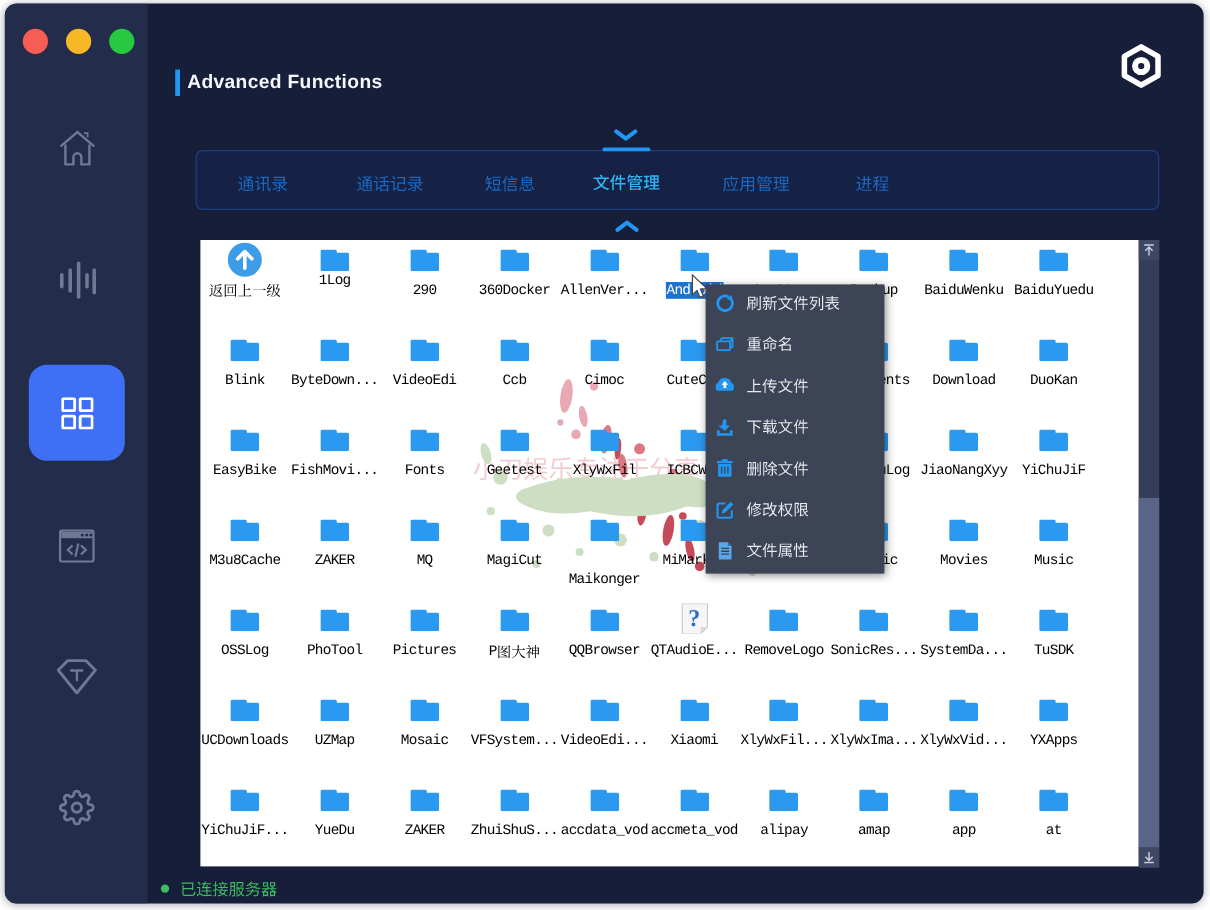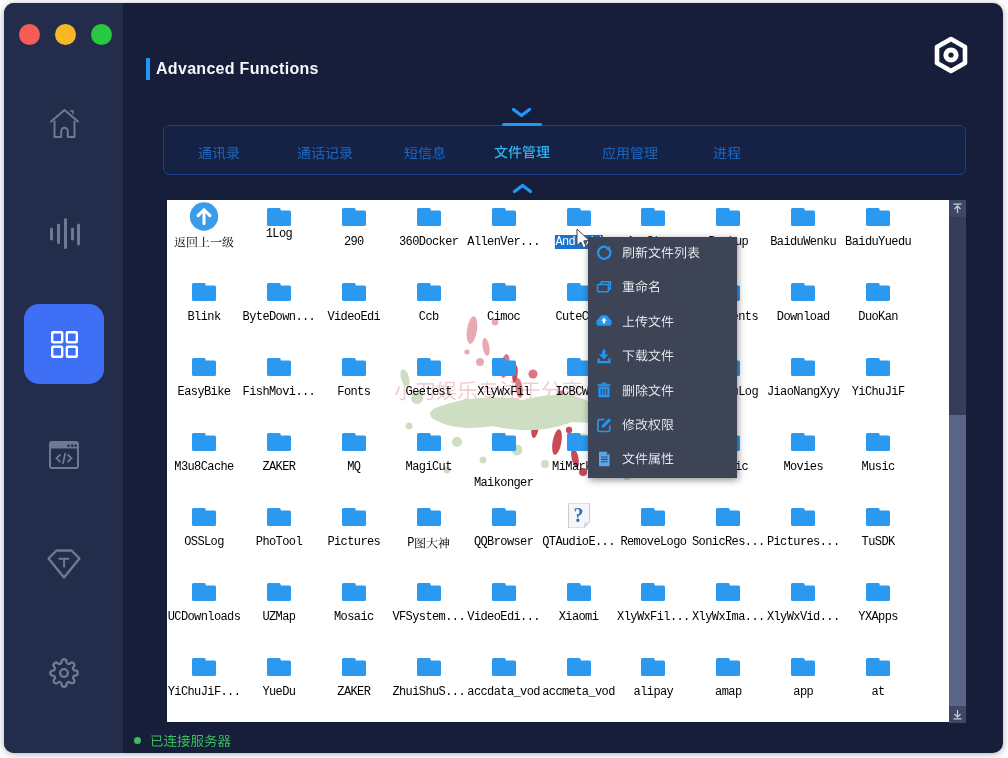--- a/index.html
+++ b/index.html
@@ -358,21 +358,21 @@
           <path d="M1.5 0 H12.2 a1.5 1.5 0 0 1 1.5 1.5 V2.6 H22.5 A1.5 1.5 0 0 1 24 4.1 V16.5 A1.5 1.5 0 0 1 22.5 18 H1.5 A1.5 1.5 0 0 1 0 16.5 V1.5 A1.5 1.5 0 0 1 1.5 0 Z" fill="#2b99f0"></path>
         </svg>
 <div class="label" style="left:486.40000000000003px;top:335px">RemoveLogo</div>
 <svg class="fold" style="left:561.3000000000001px;top:308px" width="24" height="18" viewBox="0 0 24 18">
           <path d="M1.5 0 H12.2 a1.5 1.5 0 0 1 1.5 1.5 V2.6 H22.5 A1.5 1.5 0 0 1 24 4.1 V16.5 A1.5 1.5 0 0 1 22.5 18 H1.5 A1.5 1.5 0 0 1 0 16.5 V1.5 A1.5 1.5 0 0 1 1.5 0 Z" fill="#2b99f0"></path>
         </svg>
 <div class="label" style="left:561.3000000000001px;top:335px">SonicRes...</div>
 <svg class="fold" style="left:636.2px;top:308px" width="24" height="18" viewBox="0 0 24 18">
           <path d="M1.5 0 H12.2 a1.5 1.5 0 0 1 1.5 1.5 V2.6 H22.5 A1.5 1.5 0 0 1 24 4.1 V16.5 A1.5 1.5 0 0 1 22.5 18 H1.5 A1.5 1.5 0 0 1 0 16.5 V1.5 A1.5 1.5 0 0 1 1.5 0 Z" fill="#2b99f0"></path>
         </svg>
-<div class="label" style="left:636.2px;top:335px">Pictures...</div>
+<div class="label" style="left:636.2px;top:335px">SystemDa...</div>
 <svg class="fold" style="left:711.1px;top:308px" width="24" height="18" viewBox="0 0 24 18">
           <path d="M1.5 0 H12.2 a1.5 1.5 0 0 1 1.5 1.5 V2.6 H22.5 A1.5 1.5 0 0 1 24 4.1 V16.5 A1.5 1.5 0 0 1 22.5 18 H1.5 A1.5 1.5 0 0 1 0 16.5 V1.5 A1.5 1.5 0 0 1 1.5 0 Z" fill="#2b99f0"></path>
         </svg>
 <div class="label" style="left:711.1px;top:335px">TuSDK</div>
 <svg class="fold" style="left:37.0px;top:383px" width="24" height="18" viewBox="0 0 24 18">
           <path d="M1.5 0 H12.2 a1.5 1.5 0 0 1 1.5 1.5 V2.6 H22.5 A1.5 1.5 0 0 1 24 4.1 V16.5 A1.5 1.5 0 0 1 22.5 18 H1.5 A1.5 1.5 0 0 1 0 16.5 V1.5 A1.5 1.5 0 0 1 1.5 0 Z" fill="#2b99f0"></path>
         </svg>
 <div class="label" style="left:37.0px;top:410px">UCDownloads</div>
 <svg class="fold" style="left:111.9px;top:383px" width="24" height="18" viewBox="0 0 24 18">
           <path d="M1.5 0 H12.2 a1.5 1.5 0 0 1 1.5 1.5 V2.6 H22.5 A1.5 1.5 0 0 1 24 4.1 V16.5 A1.5 1.5 0 0 1 22.5 18 H1.5 A1.5 1.5 0 0 1 0 16.5 V1.5 A1.5 1.5 0 0 1 1.5 0 Z" fill="#2b99f0"></path>

